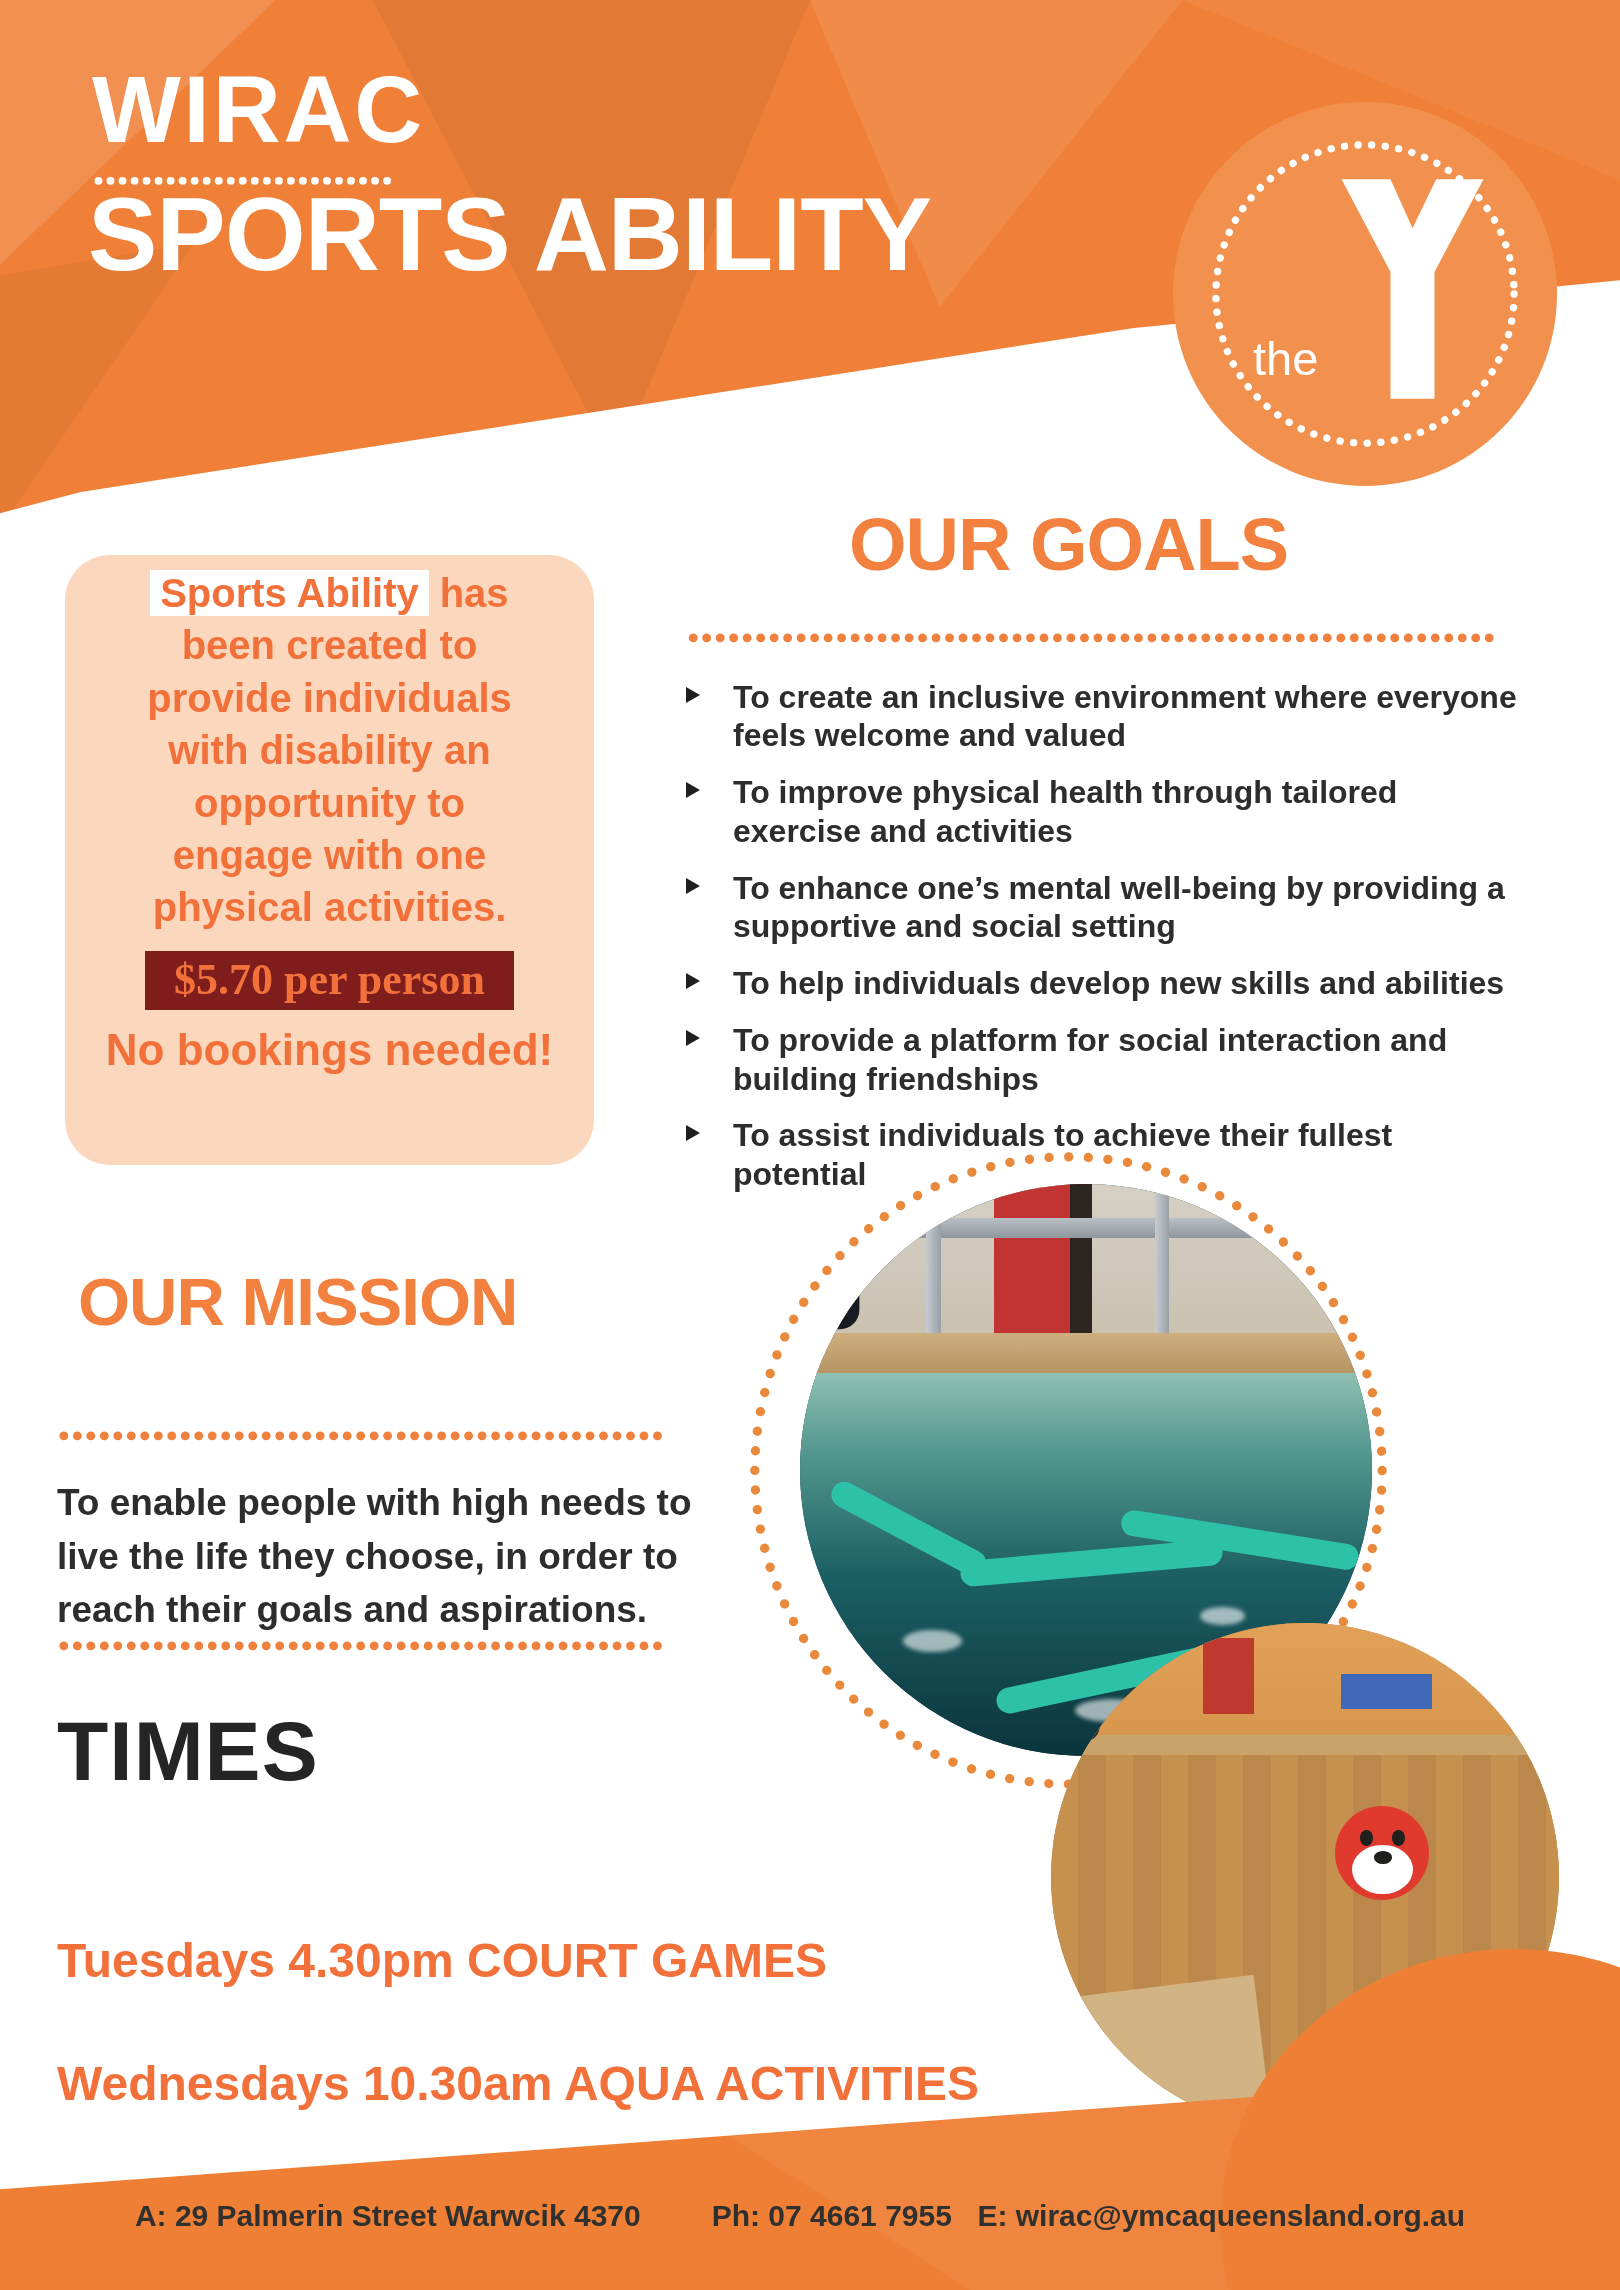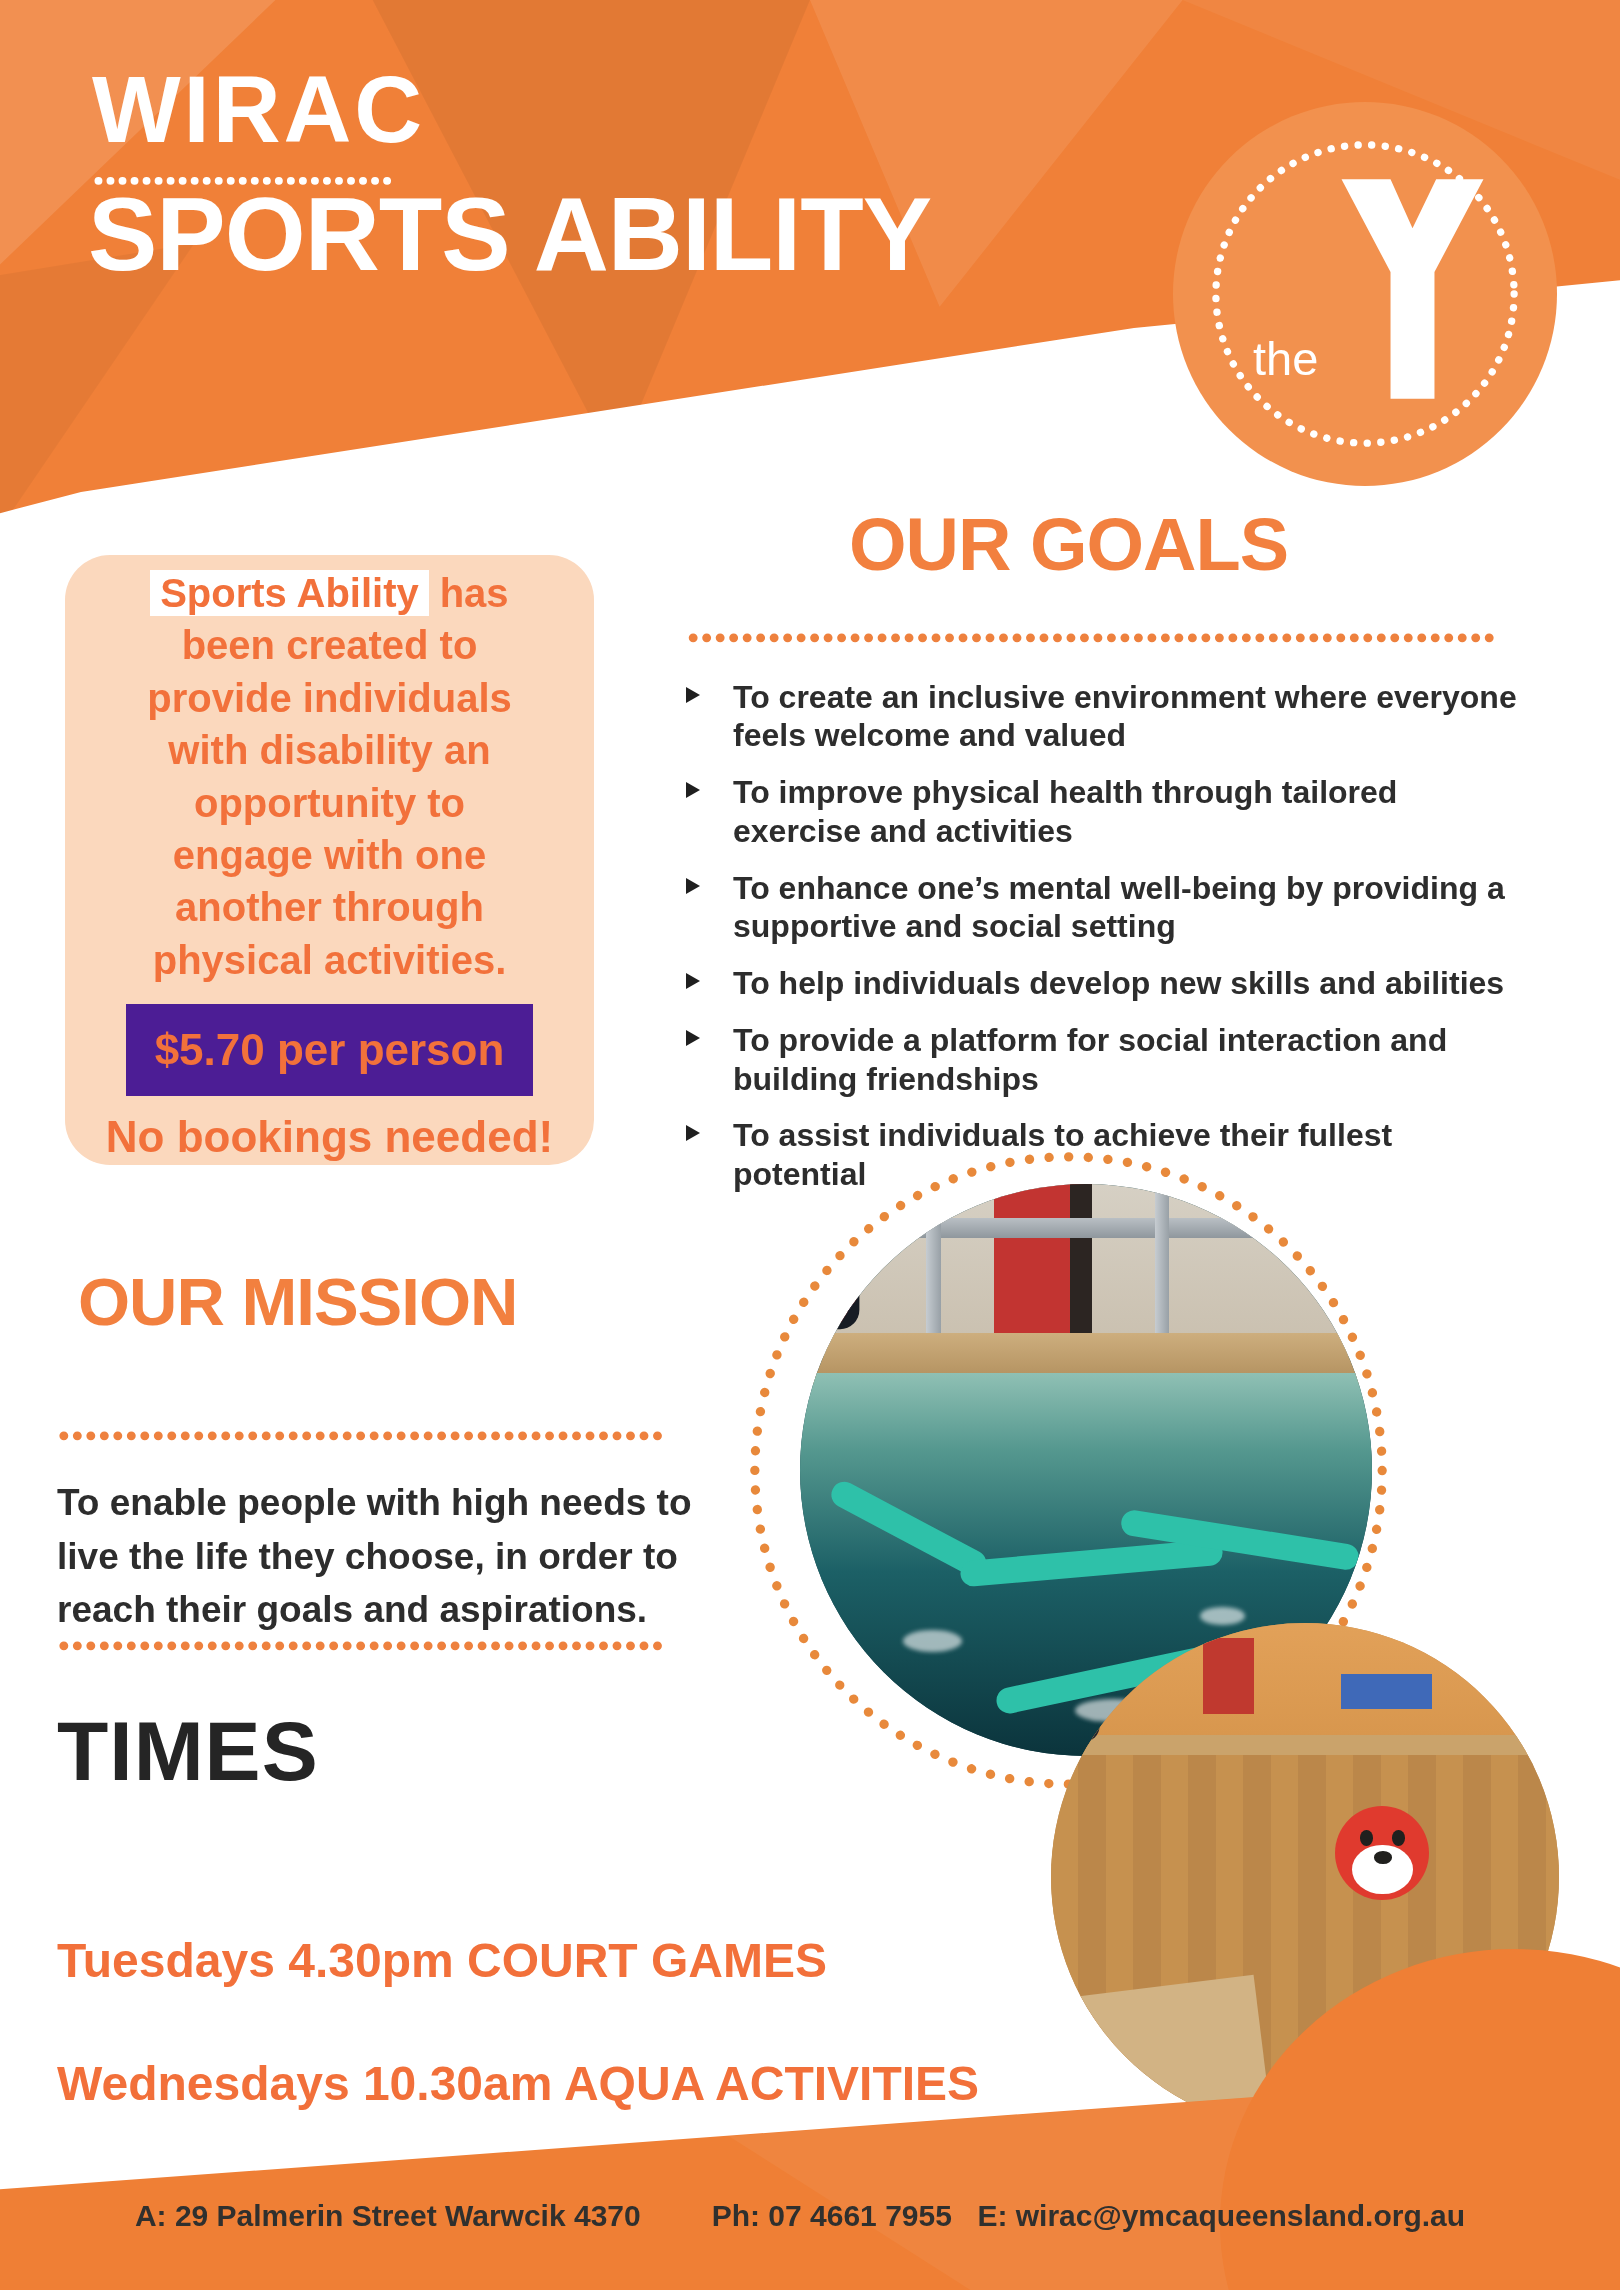--- a/index.html
+++ b/index.html
@@ -39,22 +39,22 @@
   }
   .ylogo .yglyph{position:absolute;left:155px;top:76px;}
   
   .intro-box{
     position:absolute;left:65px;top:555px;width:529px;height:610px;border-radius:45px;
     background:#FBD8BD;text-align:center;color:#F2713B;font-weight:bold;
   }
   .intro-text{margin-top:12px;font-size:40px;line-height:1.31;}
   .intro-highlight{background:#ffffff;padding:1px 9.8px;}
   .intro-price{
-    display:inline-block;background:#4c1d95;margin-top:17.6px;padding:22px 29px;
-    font-size:44px;line-height:1.1;
+    display:inline-block;background:#7f1d1d;margin-top:17.6px;padding:5px 29px;
+    font-size:44px;line-height:1.1;font-family:Liberation Serif, serif;
   }
   .intro-note{margin-top:15.7px;font-size:44px;}
   
   .goals-title{
     position:absolute;left:647px;top:508px;width:843px;text-align:center;color:#F2803F;
     font-size:74px;font-weight:bold;letter-spacing:-1px;line-height:1;
   }
   .goals-list{
     position:absolute;left:649px;top:678px;width:882px;margin:0;padding:0;list-style:none;
     color:#2D2D2D;font-size:32px;font-weight:bold;line-height:1.2;
@@ -171,21 +171,20 @@
   </div>
 
   <div class="intro-box">
     <div class="intro-text">
       <div><span class="intro-highlight">Sports Ability</span> <span>has</span></div>
       <div>been created to</div>
       <div>provide individuals</div>
       <div>with disability an</div>
       <div>opportunity to</div>
       <div>engage with one</div>
-      <div>another through</div>
       <div>physical activities.</div>
     </div>
     <div class="intro-price">$5.70 per person</div>
     <div class="intro-note">No bookings needed!</div>
   </div>
 
   <div class="goals-title">OUR GOALS</div>
   <svg class="dots-svg" style="left:686px;top:631px;" width="814" height="13.7" viewBox="0 0 830 14">
     <line x1="6" y1="7" x2="824" y2="7" stroke="#EE813E" stroke-width="9" stroke-linecap="round" stroke-dasharray="0.1 13.7"></line>
   </svg>

